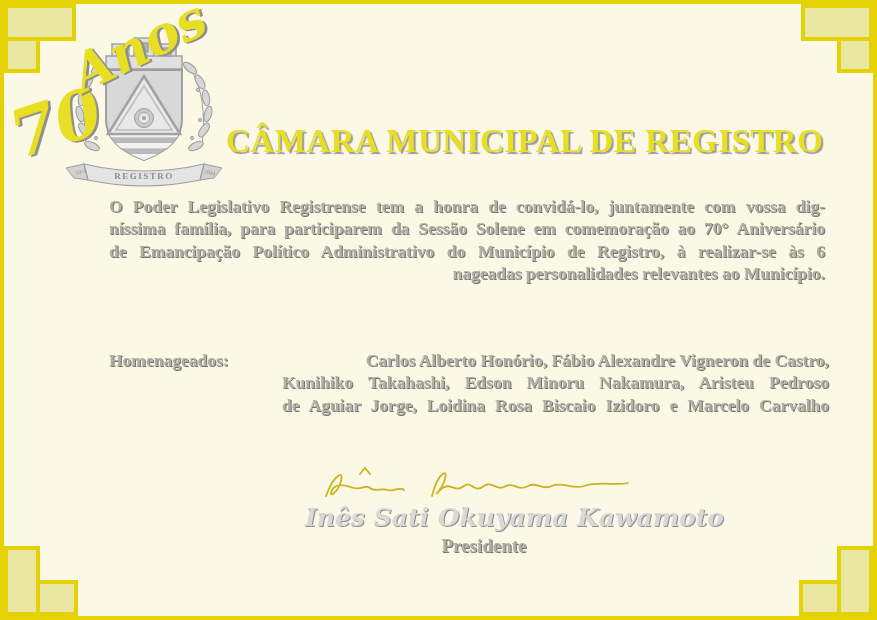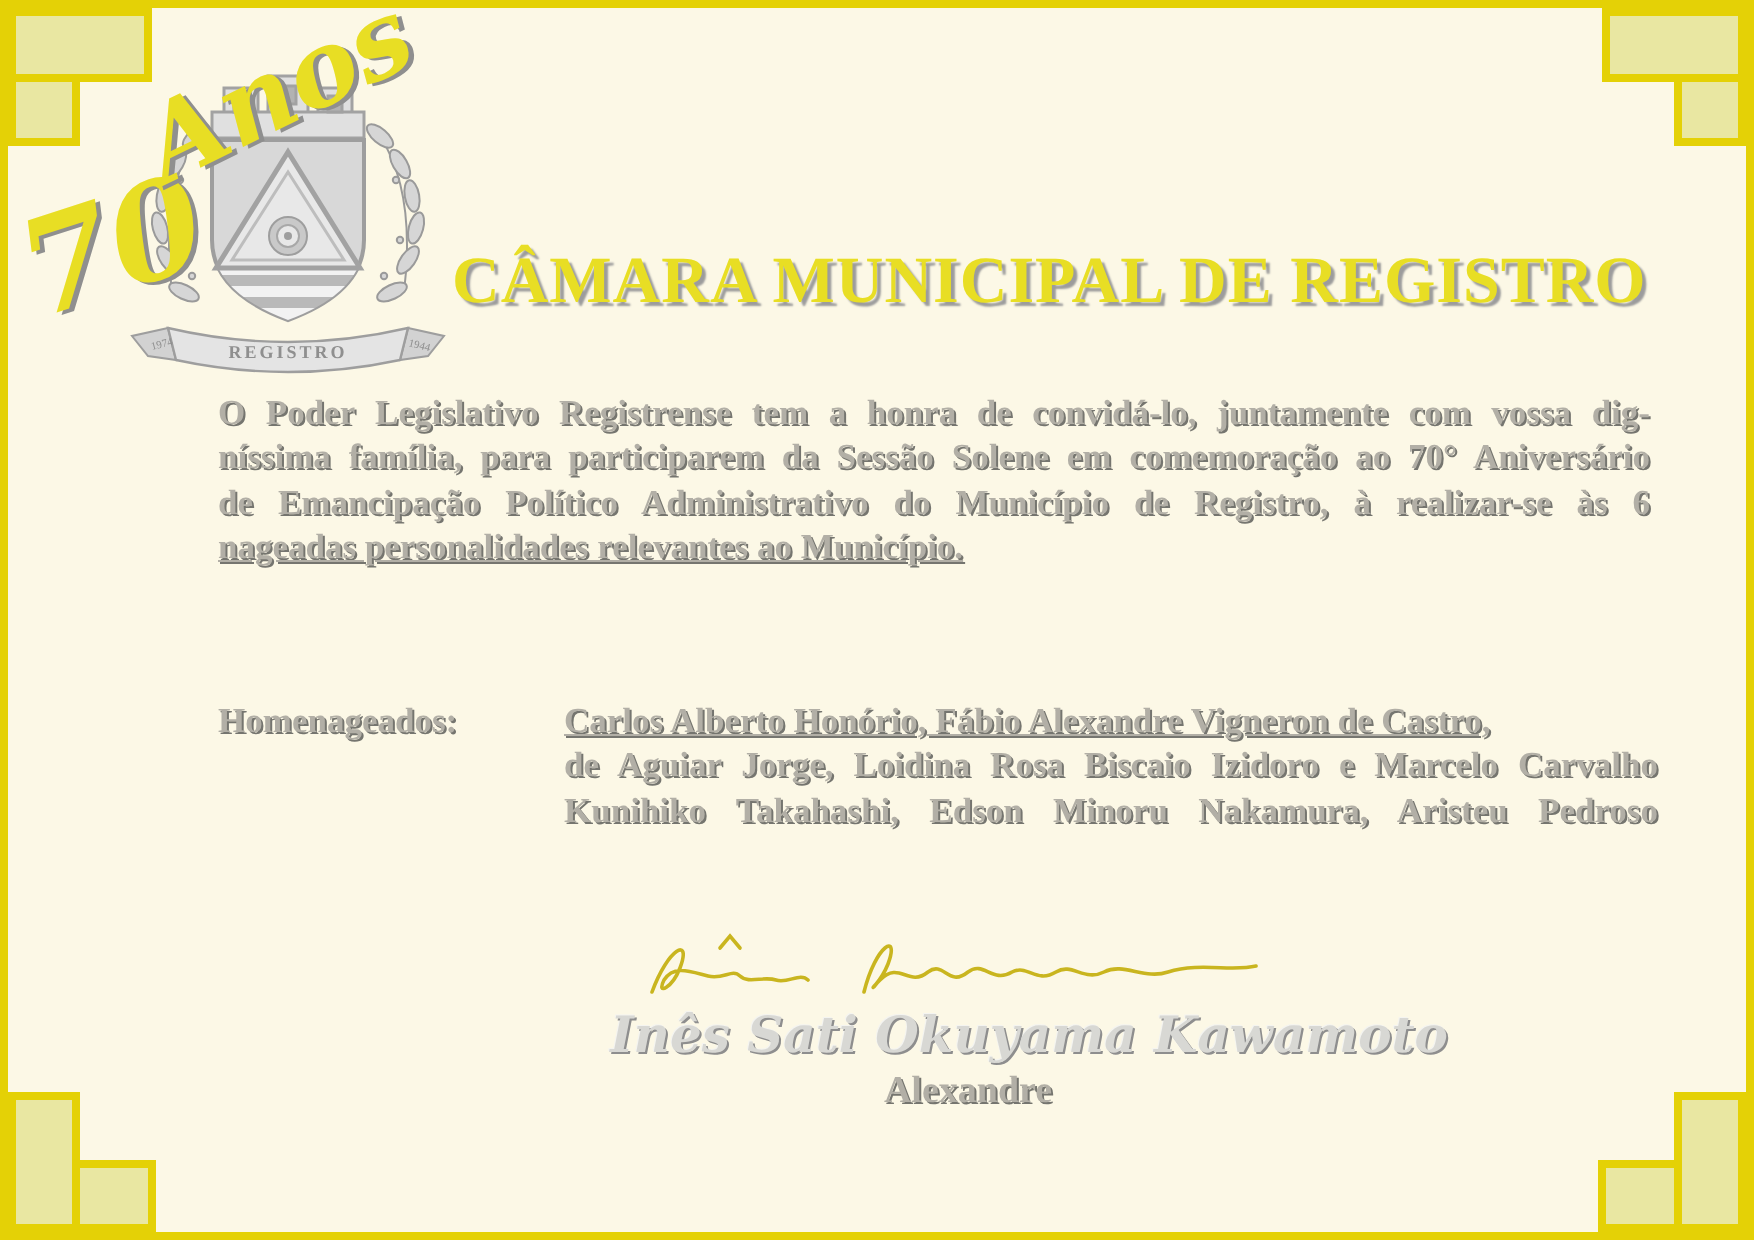--- a/index.html
+++ b/index.html
@@ -61,21 +61,21 @@
     color:var(--text_fill);
     text-shadow:1px 1px 0 var(--text_shadow);
     font-weight:bold;
     margin-left:20px;
   }
   .para{
     position:absolute;left:85px;top:191px;width:716px;
     font-size:17.5px;line-height:22.4px;
   }
   .jline{text-align:justify;text-align-last:justify;}
-  .lline{text-align:left;text-decoration:underline;}
+  .lline{text-align:right;}
 
   .hon-label{position:absolute;left:85px;top:345px;font-size:17.5px;line-height:22.4px;}
   .hon-names{position:absolute;left:258px;top:345px;width:547px;font-size:17.5px;line-height:22.4px;}
 
   .sig-autograph{position:absolute;left:300px;top:458px;width:340px;height:46px;}
   .sig-name{
     position:absolute;left:200px;top:499px;width:520px;text-align:right;
     font-family:"DejaVu Serif", serif;font-style:italic;font-weight:bold;
     font-size:25px;line-height:1.2;
     color:var(--script_fill);
@@ -183,29 +183,29 @@
   <div class="para emboss">
     <div class="jline">O Poder Legislativo Registrense tem a honra de convidá-lo, juntamente com vossa dig-</div>
     <div class="jline">níssima família, para participarem da Sessão Solene em comemoração ao 70° Aniversário</div>
     <div class="jline">de Emancipação Político Administrativo do Município de Registro, à realizar-se às 6</div>
     <div class="lline">nageadas personalidades relevantes ao Município.</div>
   </div>
 
   <div class="hon-label emboss">Homenageados:</div>
   <div class="hon-names emboss">
     <div class="lline">Carlos Alberto Honório, Fábio Alexandre Vigneron de Castro,</div>
+    <div class="jline">Kunihiko Takahashi, Edson Minoru Nakamura, Aristeu Pedroso</div>
     <div class="jline">de Aguiar Jorge, Loidina Rosa Biscaio Izidoro e Marcelo Carvalho</div>
-    <div class="jline">Kunihiko Takahashi, Edson Minoru Nakamura, Aristeu Pedroso</div>
   </div>
 
   <div class="sig-autograph">
     <svg width="340" height="46" viewBox="0 0 340 46">
       <g stroke="#c9b51f" stroke-width="1.8" fill="none" stroke-linecap="round">
         <path d="M22,34 C30,12 42,6 36,22 C32,32 24,36 28,28 C33,20 42,24 50,26 C58,28 62,22 66,26 C70,30 78,26 84,28 C90,30 96,24 100,28"></path>
         <path d="M56,12 L61,6 L66,12"></path>
         <path d="M128,34 C134,10 146,4 140,20 C136,30 128,36 136,28 C146,18 150,32 160,24 C168,18 170,32 180,24 C188,18 192,30 202,24 C210,20 214,30 224,24 C232,19 238,29 248,24 C258,19 268,28 280,24 C296,19 312,24 324,21"></path>
       </g>
     </svg>
   </div>
   <div class="sig-name">Inês Sati Okuyama Kawamoto</div>
-  <div class="sig-role emboss">Alexandre</div>
+  <div class="sig-role emboss">Presidente</div>
 
 </div>
 
 </body></html>

